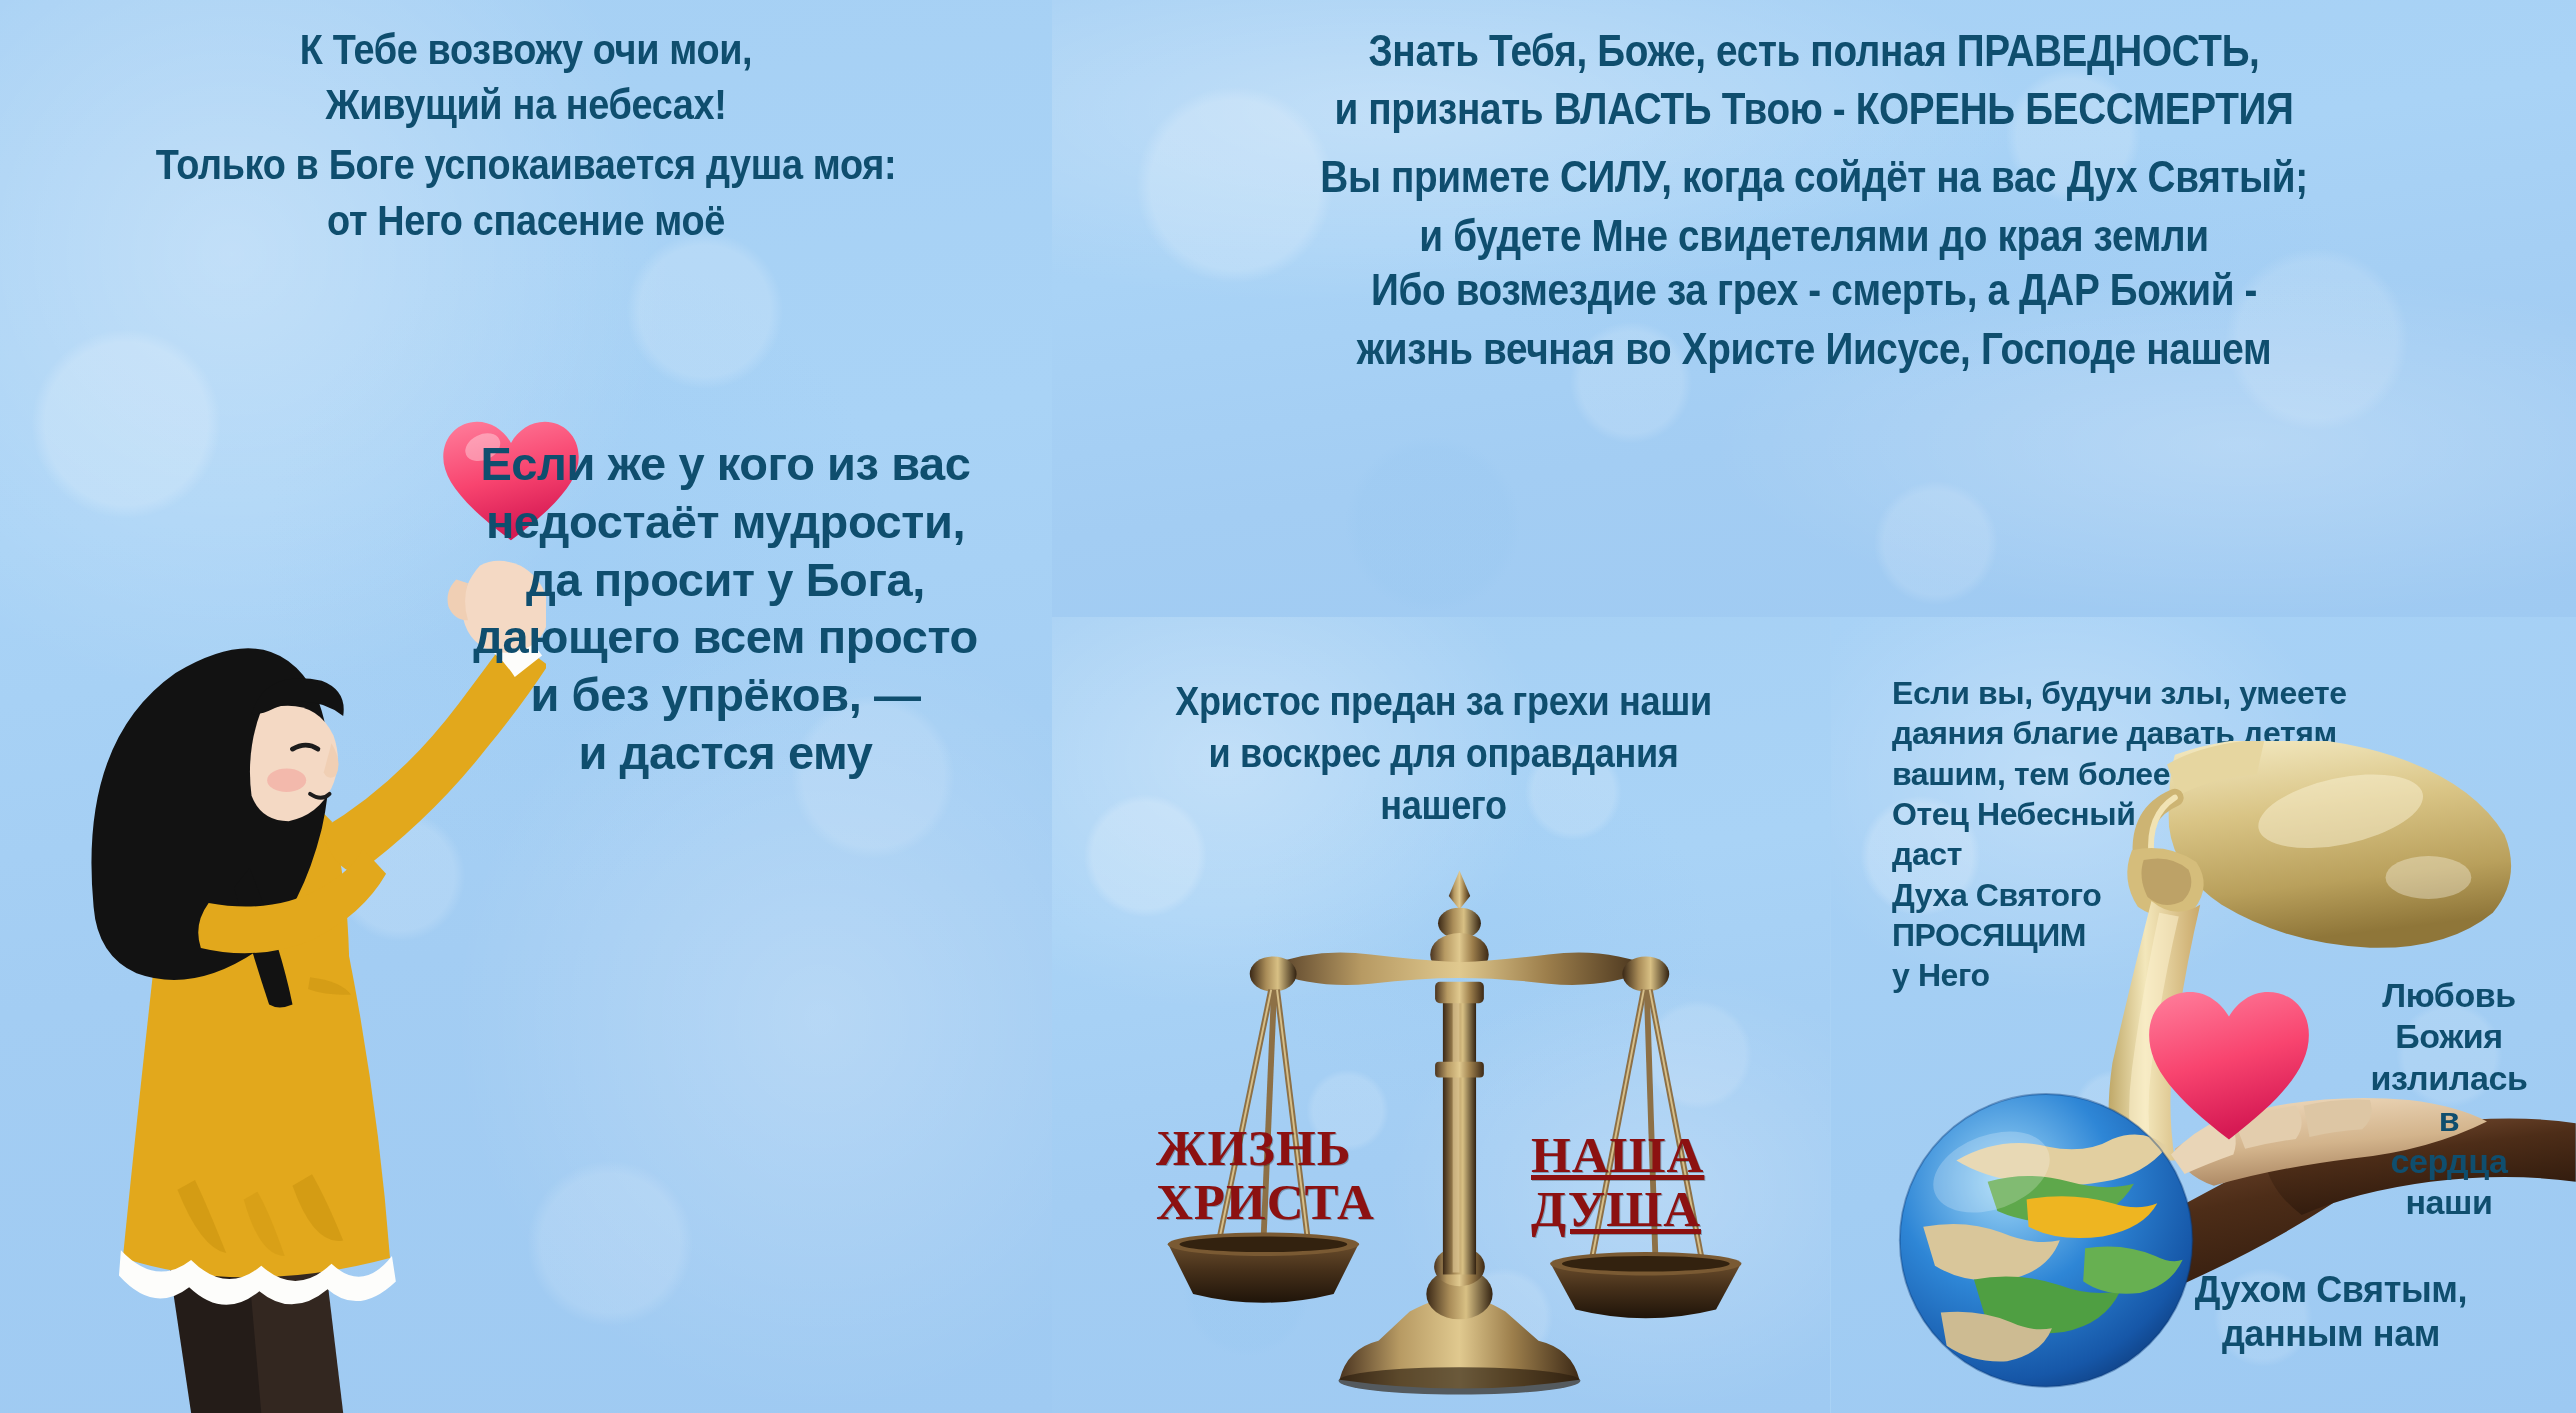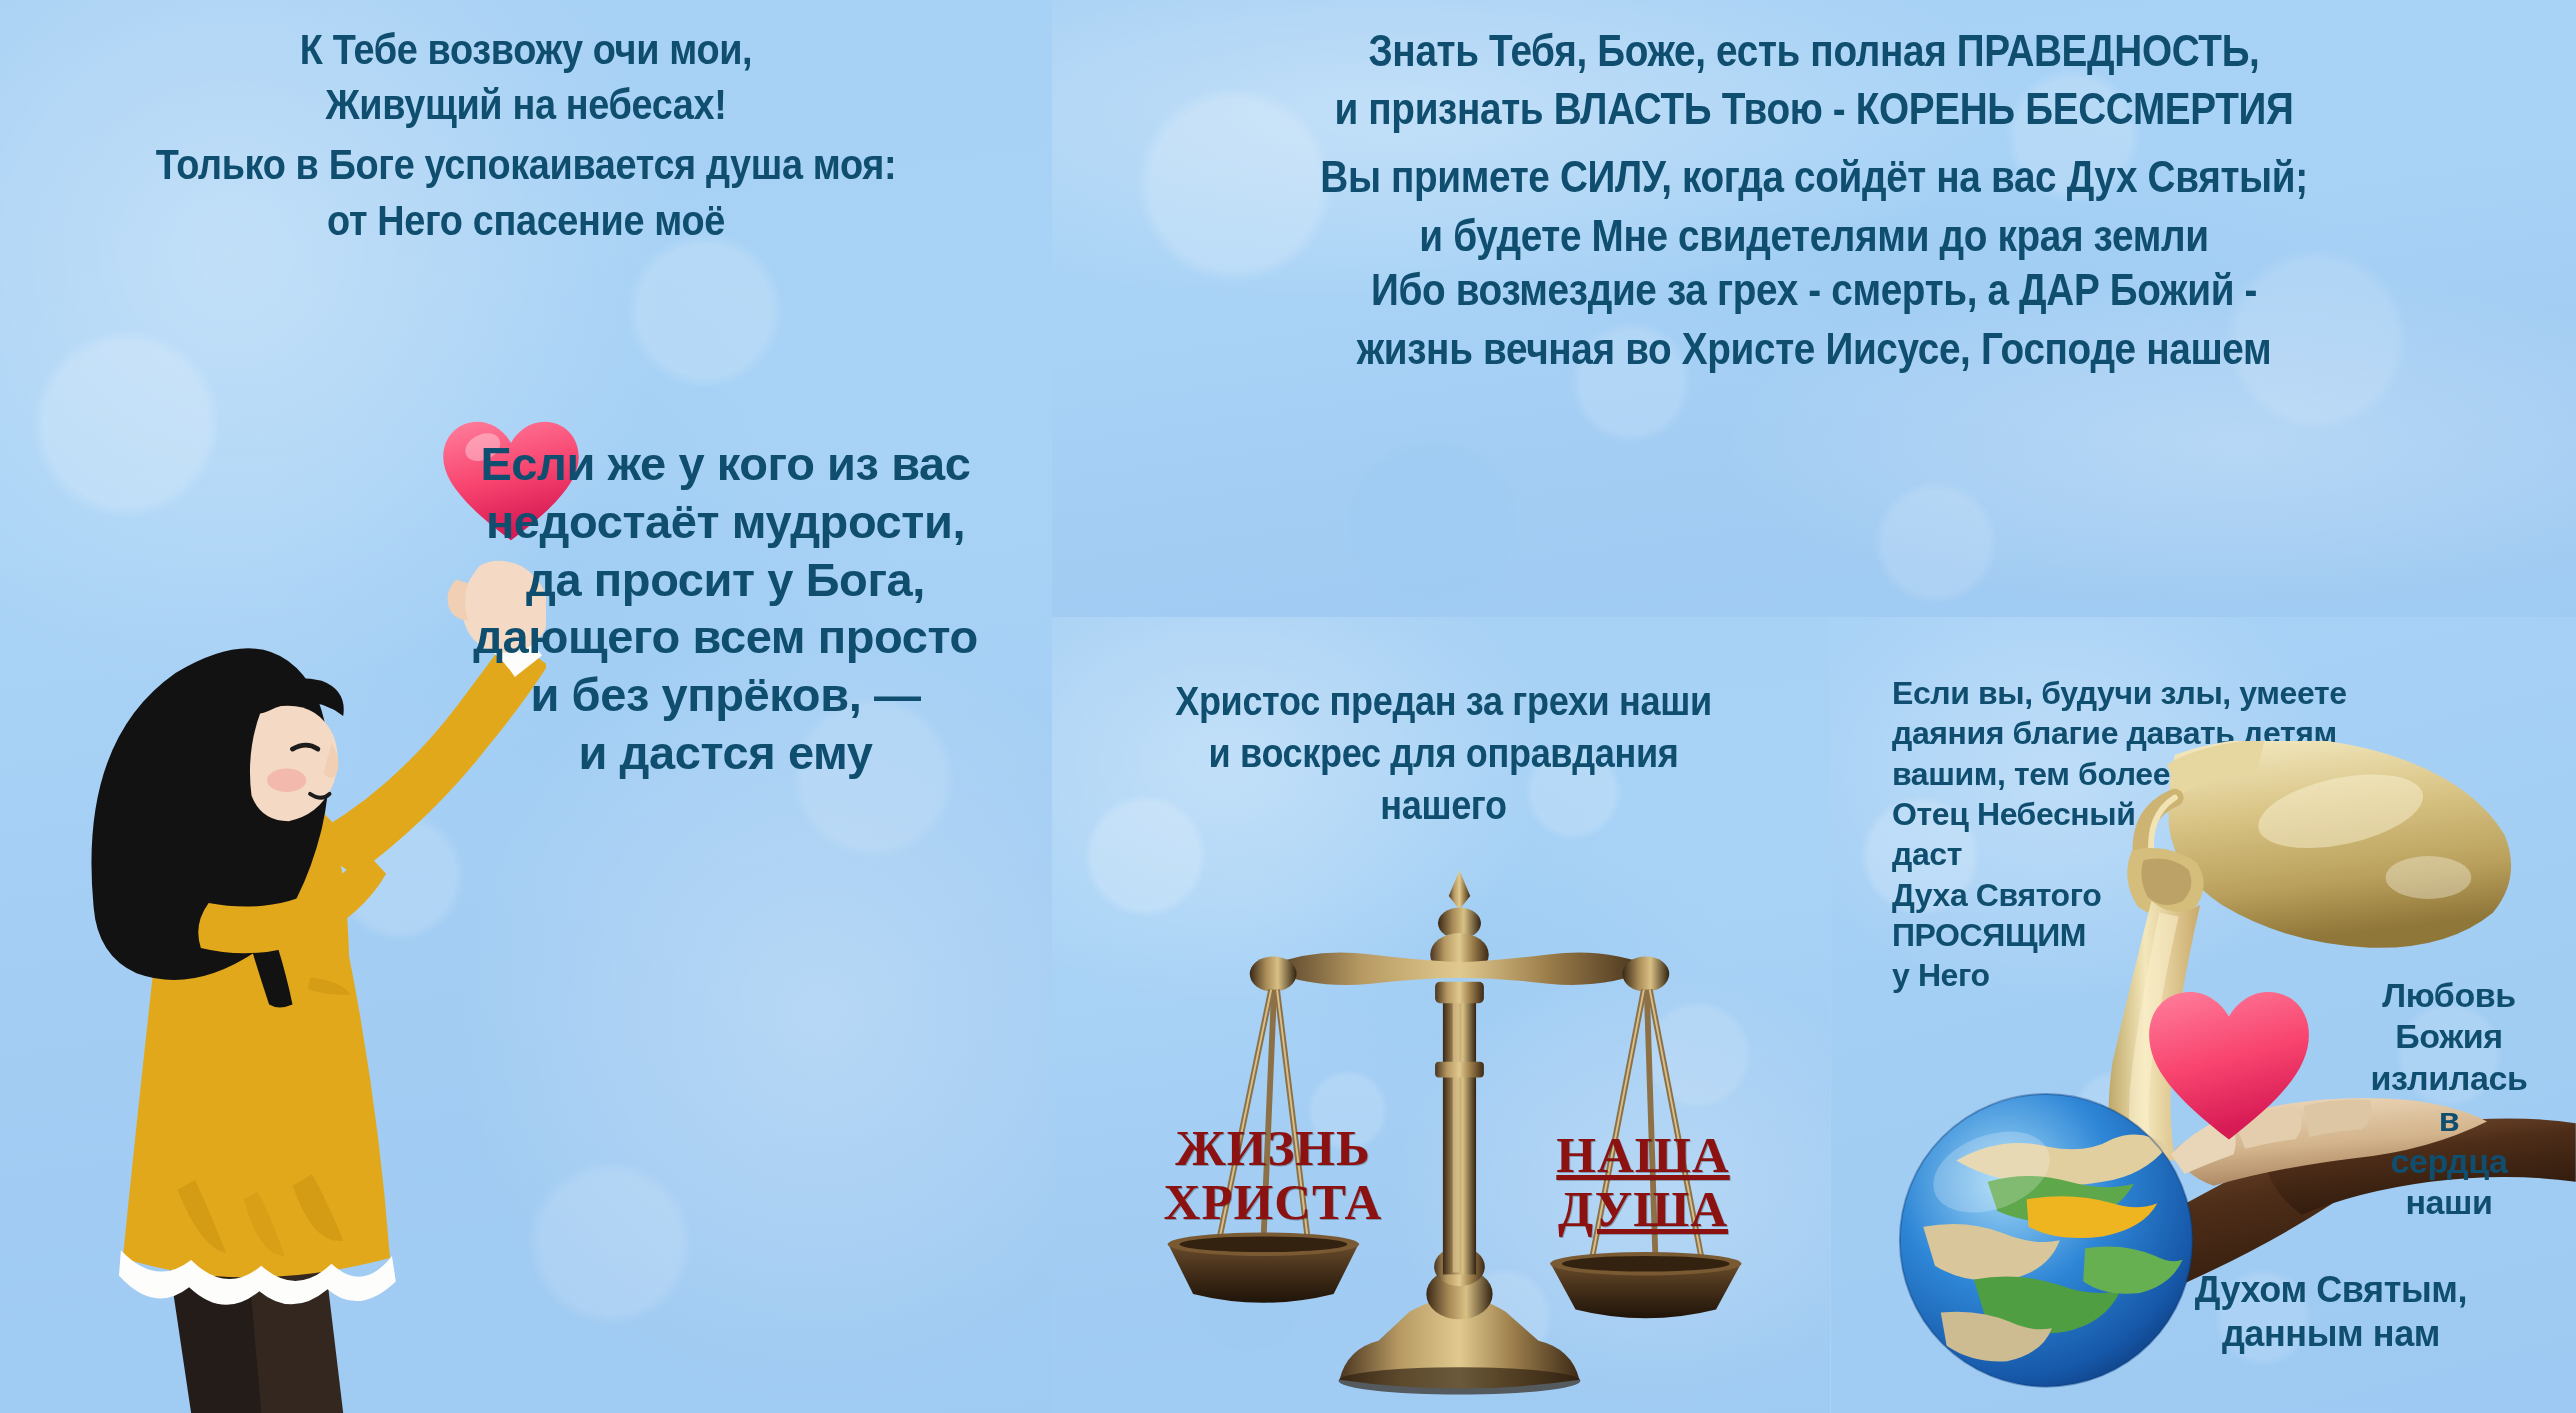--- a/index.html
+++ b/index.html
@@ -99,21 +99,20 @@
   #globe-scene { position:absolute; left:1882px; top:741px; width:694px; height:672px; }
 
   .scale-label {
     position:absolute;
     color:#8c1111;
     font-weight:bold;
     font-family:"Liberation Serif", serif;
     font-size:51px;
     line-height:1.05;
     letter-spacing:1px;
-    text-align:center;
     text-shadow:1px 1px 0 rgba(0,0,0,.25);
   }
   #label-left  { left:1156px; top:1122px; width:234px; }
   #label-right { left:1531px; top:1129px; width:224px; }
 </style>
 </head>
 <body>
 
 <div id="poster">
 

